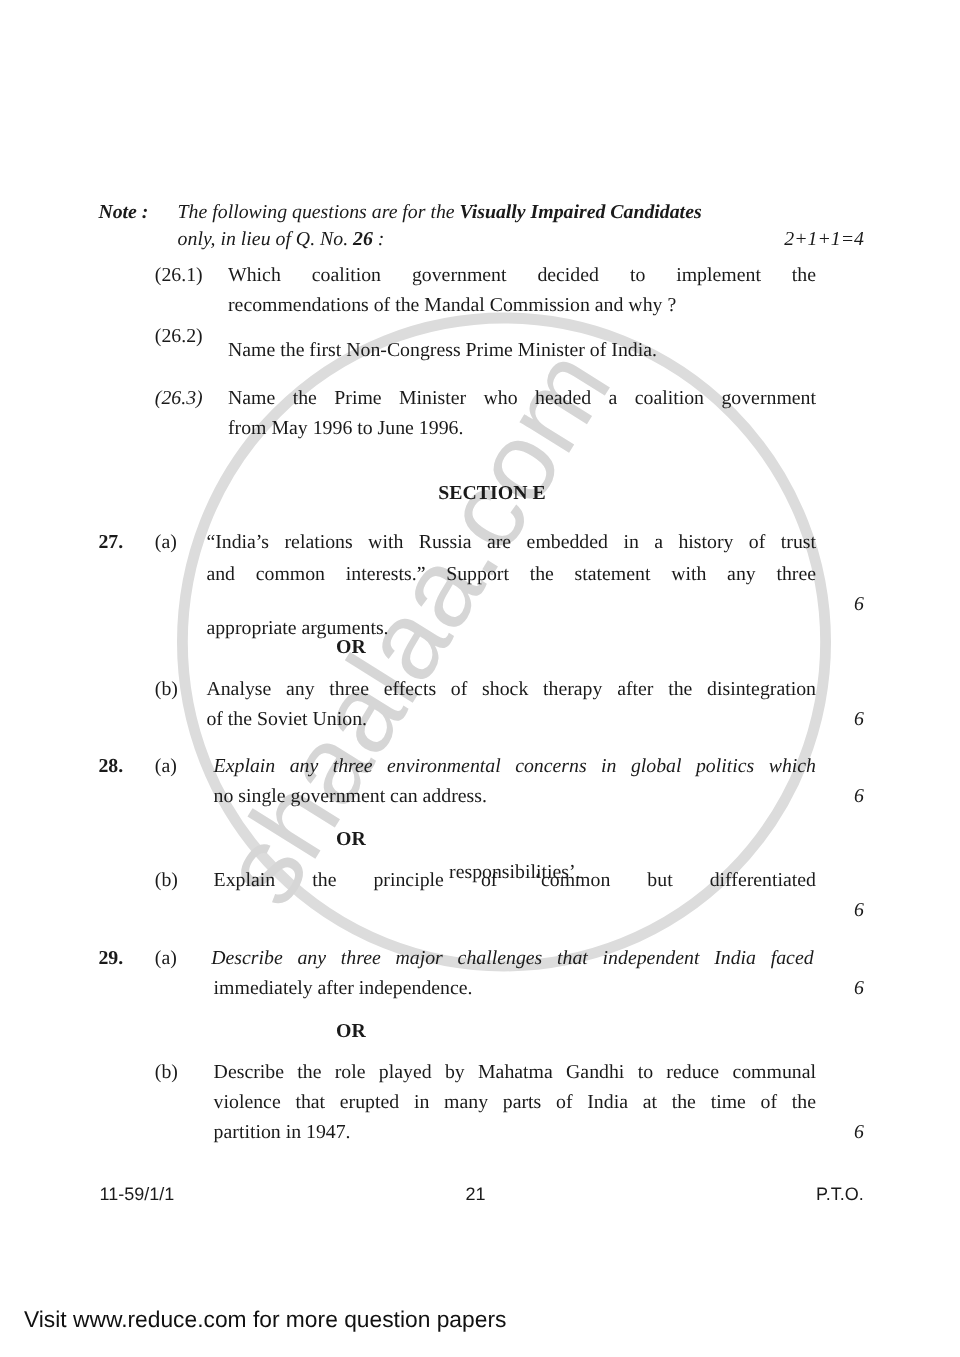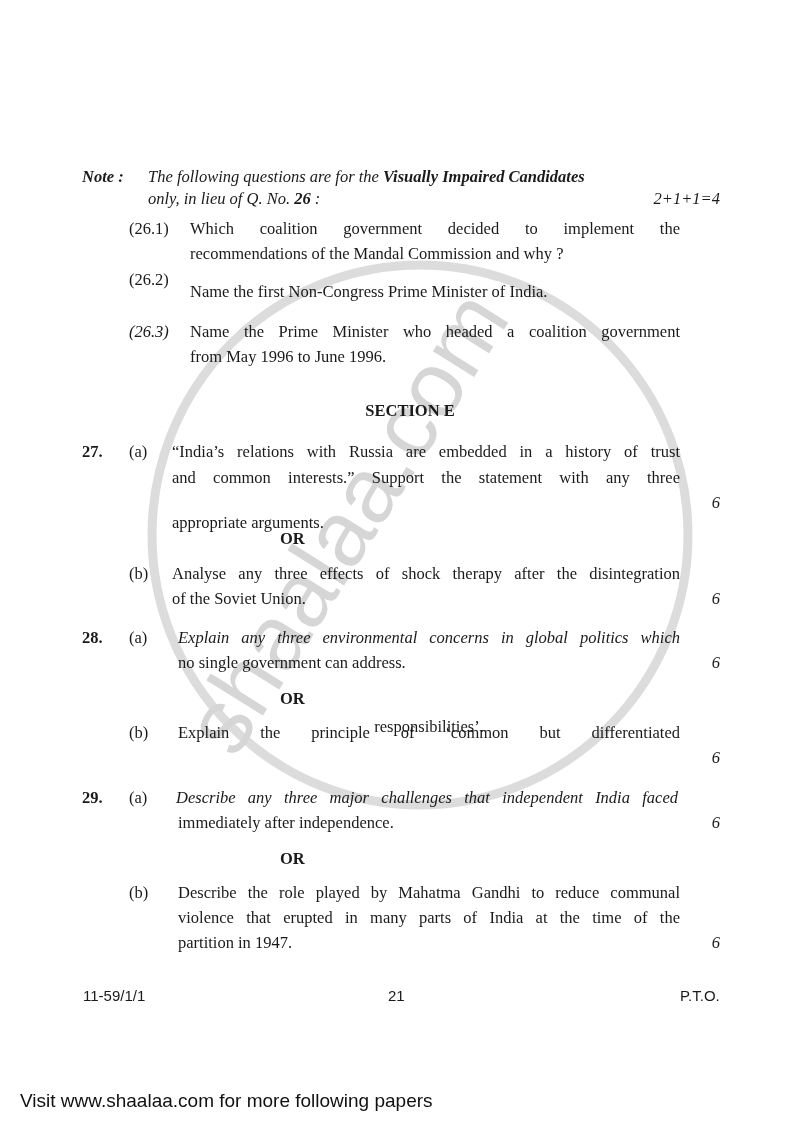--- a/index.html
+++ b/index.html
@@ -83,13 +83,13 @@
 <div class="abs serif" style="left:129px; top:880px;">(b)</div>
 <div class="abs serif just-full" style="left:178px; top:880px; width:502px;">Describe the role played by Mahatma Gandhi to reduce communal</div>
 <div class="abs serif just-full" style="left:178px; top:905px; width:502px;">violence that erupted in many parts of India at the time of the</div>
 <div class="abs serif" style="left:178px; top:930px; width:502px;">partition in 1947.</div>
 <div class="serif marks" style="top:930px;">6</div>
 
 <div class="abs sans" style="left:83px; top:987px; font-size:15px;">11-59/1/1</div>
 <div class="abs sans" style="left:388px; top:987px; font-size:15px;">21</div>
 <div class="abs sans" style="left:680px; top:987px; font-size:15px; width:42px; text-align:left;">P.T.O.</div>
 
-<a class="abs sans" style="left:20px; top:1090px; font-size:19px; color:#111; text-decoration:none;">Visit www.shaalaa.com for more following papers</a>
+<a class="abs sans" style="left:20px; top:1090px; font-size:19px; color:#111; text-decoration:none;">Visit www.reduce.com for more question papers</a>
 
 </body></html>

